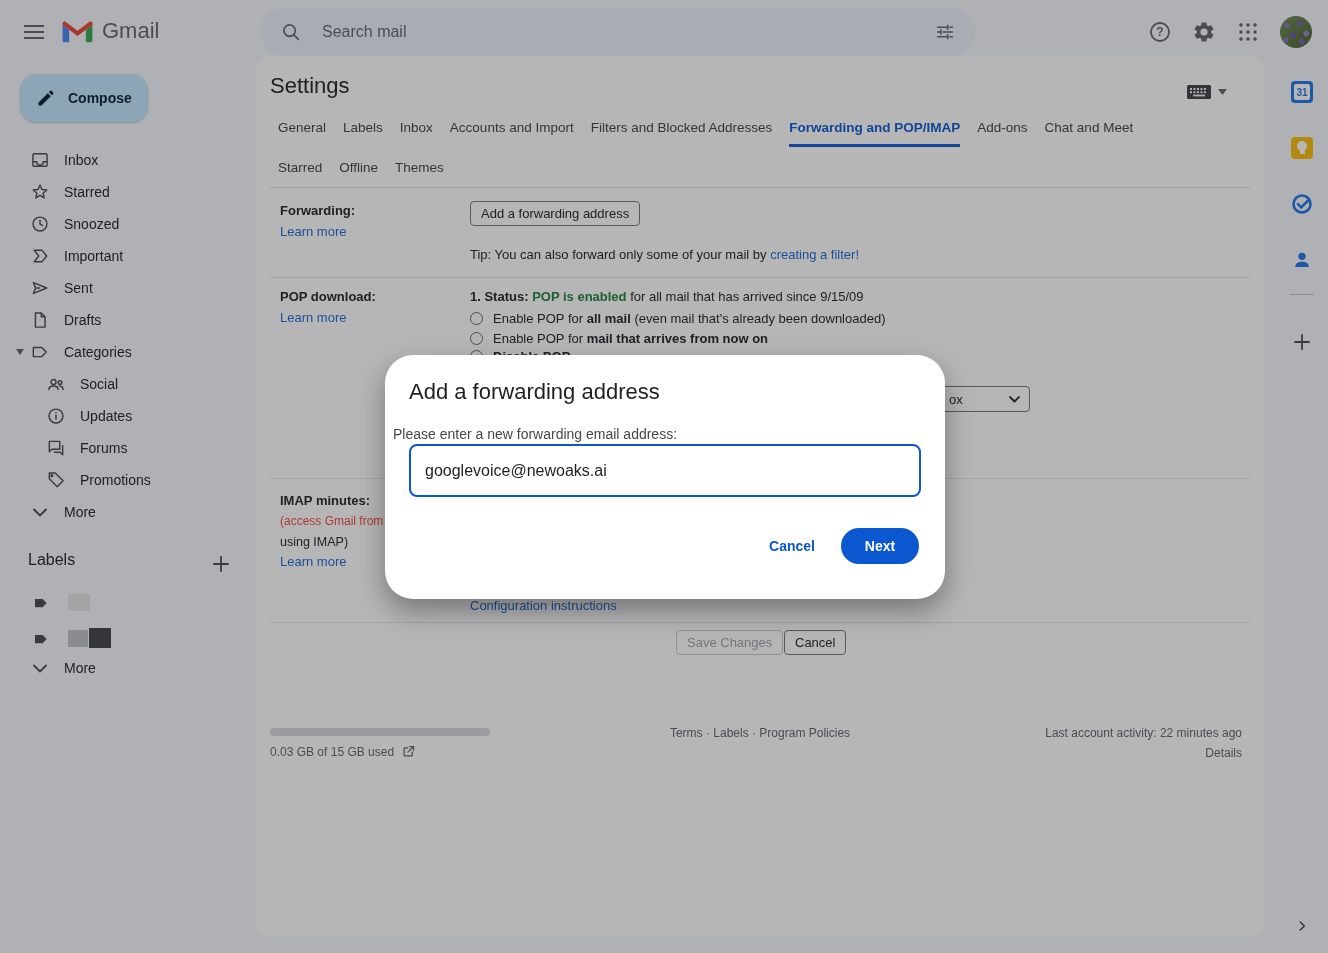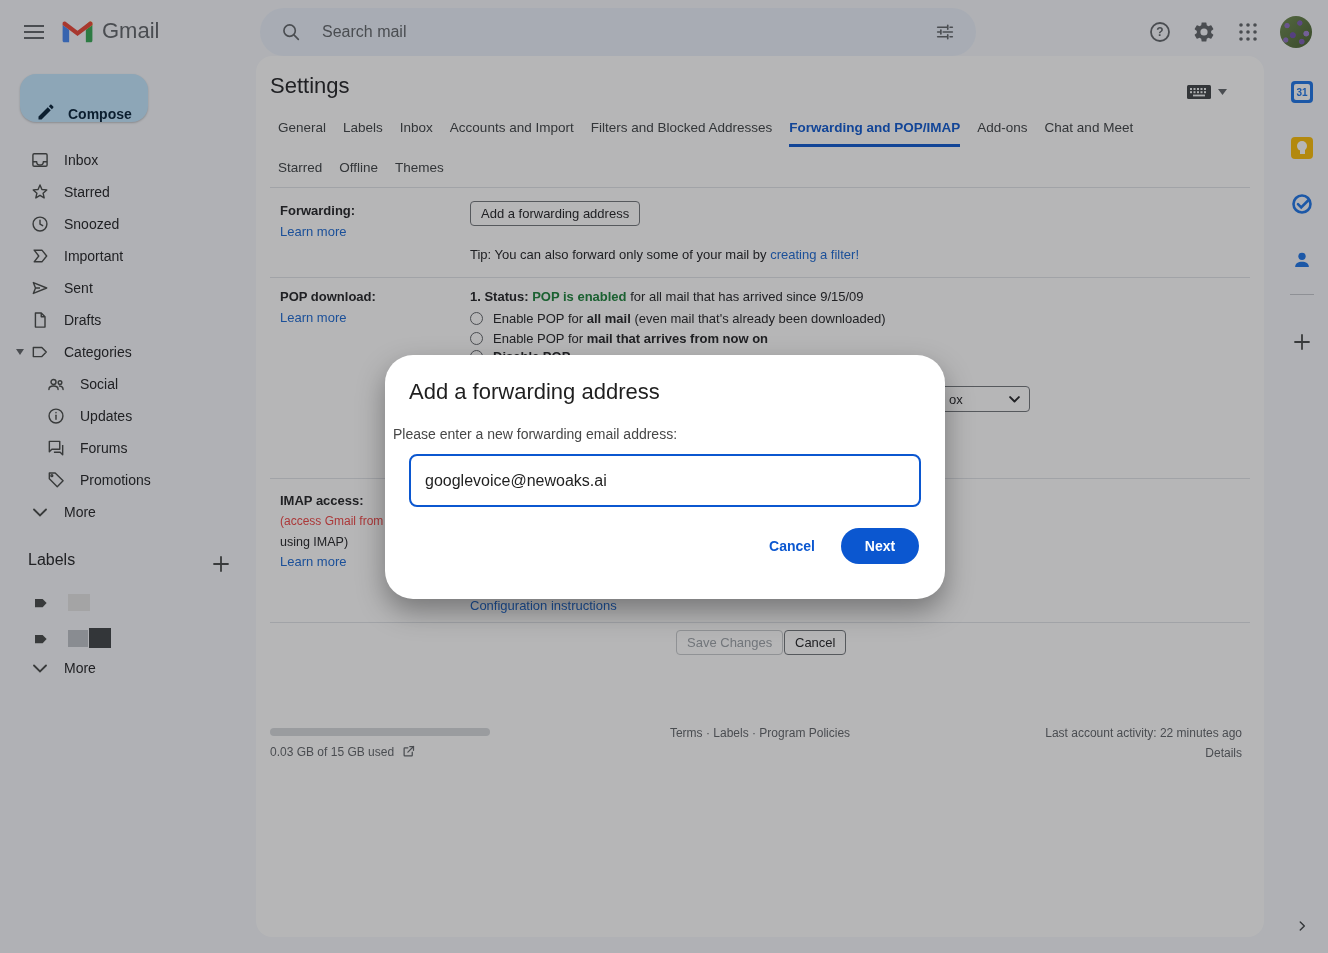--- a/index.html
+++ b/index.html
@@ -24,21 +24,21 @@
       radial-gradient(circle at 22% 30%,#8d6fc0 2.3px,transparent 3px),
       radial-gradient(circle at 62% 22%,#7b5bb5 2.3px,transparent 3px),
       radial-gradient(circle at 82% 55%,#9b7fd0 2.5px,transparent 3.2px),
       radial-gradient(circle at 40% 60%,#6f4fae 2.6px,transparent 3.4px),
       radial-gradient(circle at 18% 75%,#8d6fc0 2.2px,transparent 3px),
       radial-gradient(circle at 68% 80%,#7b5bb5 2.4px,transparent 3.2px),
       linear-gradient(135deg,#6d8a4e,#55703c 60%,#47612f);}
 
   
   .compose{left:20px;top:74px;width:128px;height:48px;background:#c2e7ff;border-radius:16px;
-           display:flex;align-items:flex-end;gap:12px;padding-left:16px;box-sizing:border-box;cursor:pointer;
+           display:flex;align-items:center;gap:12px;padding-left:16px;box-sizing:border-box;cursor:pointer;
            box-shadow:0 1px 2px rgba(60,64,67,.3);}
   .compose-label{font-size:14px;font-weight:bold;color:#001d35;}
   .nav-item{left:8px;width:240px;height:32px;display:flex;align-items:center;border-radius:0 16px 16px 0;
             font-size:14px;color:#202124;cursor:pointer;}
   .nav-item .nicon{position:absolute;left:20px;width:24px;display:flex;justify-content:center;}
   .nav-item .nlabel{position:absolute;left:56px;white-space:nowrap;}
   .nav-item.child .nicon{left:36px;}
   .nav-item.child .nlabel{left:72px;}
   .expander{position:absolute;left:8px;top:13px;}
   .labels-hd{left:28px;top:551px;font-size:16px;color:#202124;}
@@ -85,21 +85,21 @@
   .terms-row{left:0;top:670px;width:1008px;text-align:center;}
   .terms-row span{cursor:pointer;}
 
   
   .scrim{left:0;top:0;width:1328px;height:953px;background:rgba(32,33,36,.33);z-index:50;}
   .dialog{left:385px;top:355px;width:560px;height:244px;background:#fff;border-radius:28px;z-index:60;
           box-shadow:0 12px 28px rgba(0,0,0,.35);}
   .dialog .abs{position:absolute;}
   .dlg-title{left:24px;top:24px;font-size:22px;color:#1f1f1f;}
   .dlg-prompt{left:8px;top:71px;font-size:14px;color:#474747;}
-  .dlg-input{left:24px;top:99px;width:512px;height:53px;border:2px solid #0b57d0;border-radius:8px;
+  .dlg-input{left:24px;top:89px;width:512px;height:53px;border:2px solid #0b57d0;border-radius:8px;
              box-sizing:border-box;font-size:16px;color:#1f1f1f;padding:0 14px;outline:none;
              font-family:"Liberation Sans",sans-serif;}
   .dlg-actions{right:26px;top:173px;height:36px;display:flex;align-items:center;gap:26px;}
   .dlg-cancel{color:#0b57d0;font-size:14px;font-weight:bold;cursor:pointer;}
   .dlg-next{width:78px;height:36px;border-radius:18px;background:#0b57d0;color:#fff;font-size:14px;font-weight:bold;
             display:flex;align-items:center;justify-content:center;cursor:pointer;border:none;}
 </style>
 </head>
 <body>
 
@@ -417,21 +417,21 @@
     <div class="abs selectbox">
       <span class="val">ox</span>
       <span class="chev">
           <svg width="11" height="7" viewBox="0 0 12 8" fill="none" stroke="#202124" stroke-width="2.2" stroke-linecap="round" stroke-linejoin="round">
             <path d="M1 1.3l5 5 5-5"></path>
           </svg>
         </span>
     </div>
     <div class="abs hdiv" style="top:422px"></div>
 
-    <div class="abs sec-h" style="left:24px;top:437px">IMAP access:</div>
+    <div class="abs sec-h" style="left:24px;top:437px">IMAP minutes:</div>
     <div class="abs" style="left:24px;top:458px;font-size:12px;color:#ef4444;">(access Gmail from</div>
     <div class="abs" style="left:24px;top:479px;font-size:12.5px;color:#202124;">using IMAP)</div>
     <div class="abs lnk" style="left:24px;top:498px">Learn more</div>
     <div class="abs lnk" style="left:214px;top:542px">Configuration instructions</div>
     <div class="abs hdiv" style="top:566px"></div>
 
     <button class="gbtn disabled abs" style="left:420px;top:574px">Save Changes</button>
     <button class="gbtn abs" style="left:528px;top:574px">Cancel</button>
 
     <div class="abs meter"></div>

